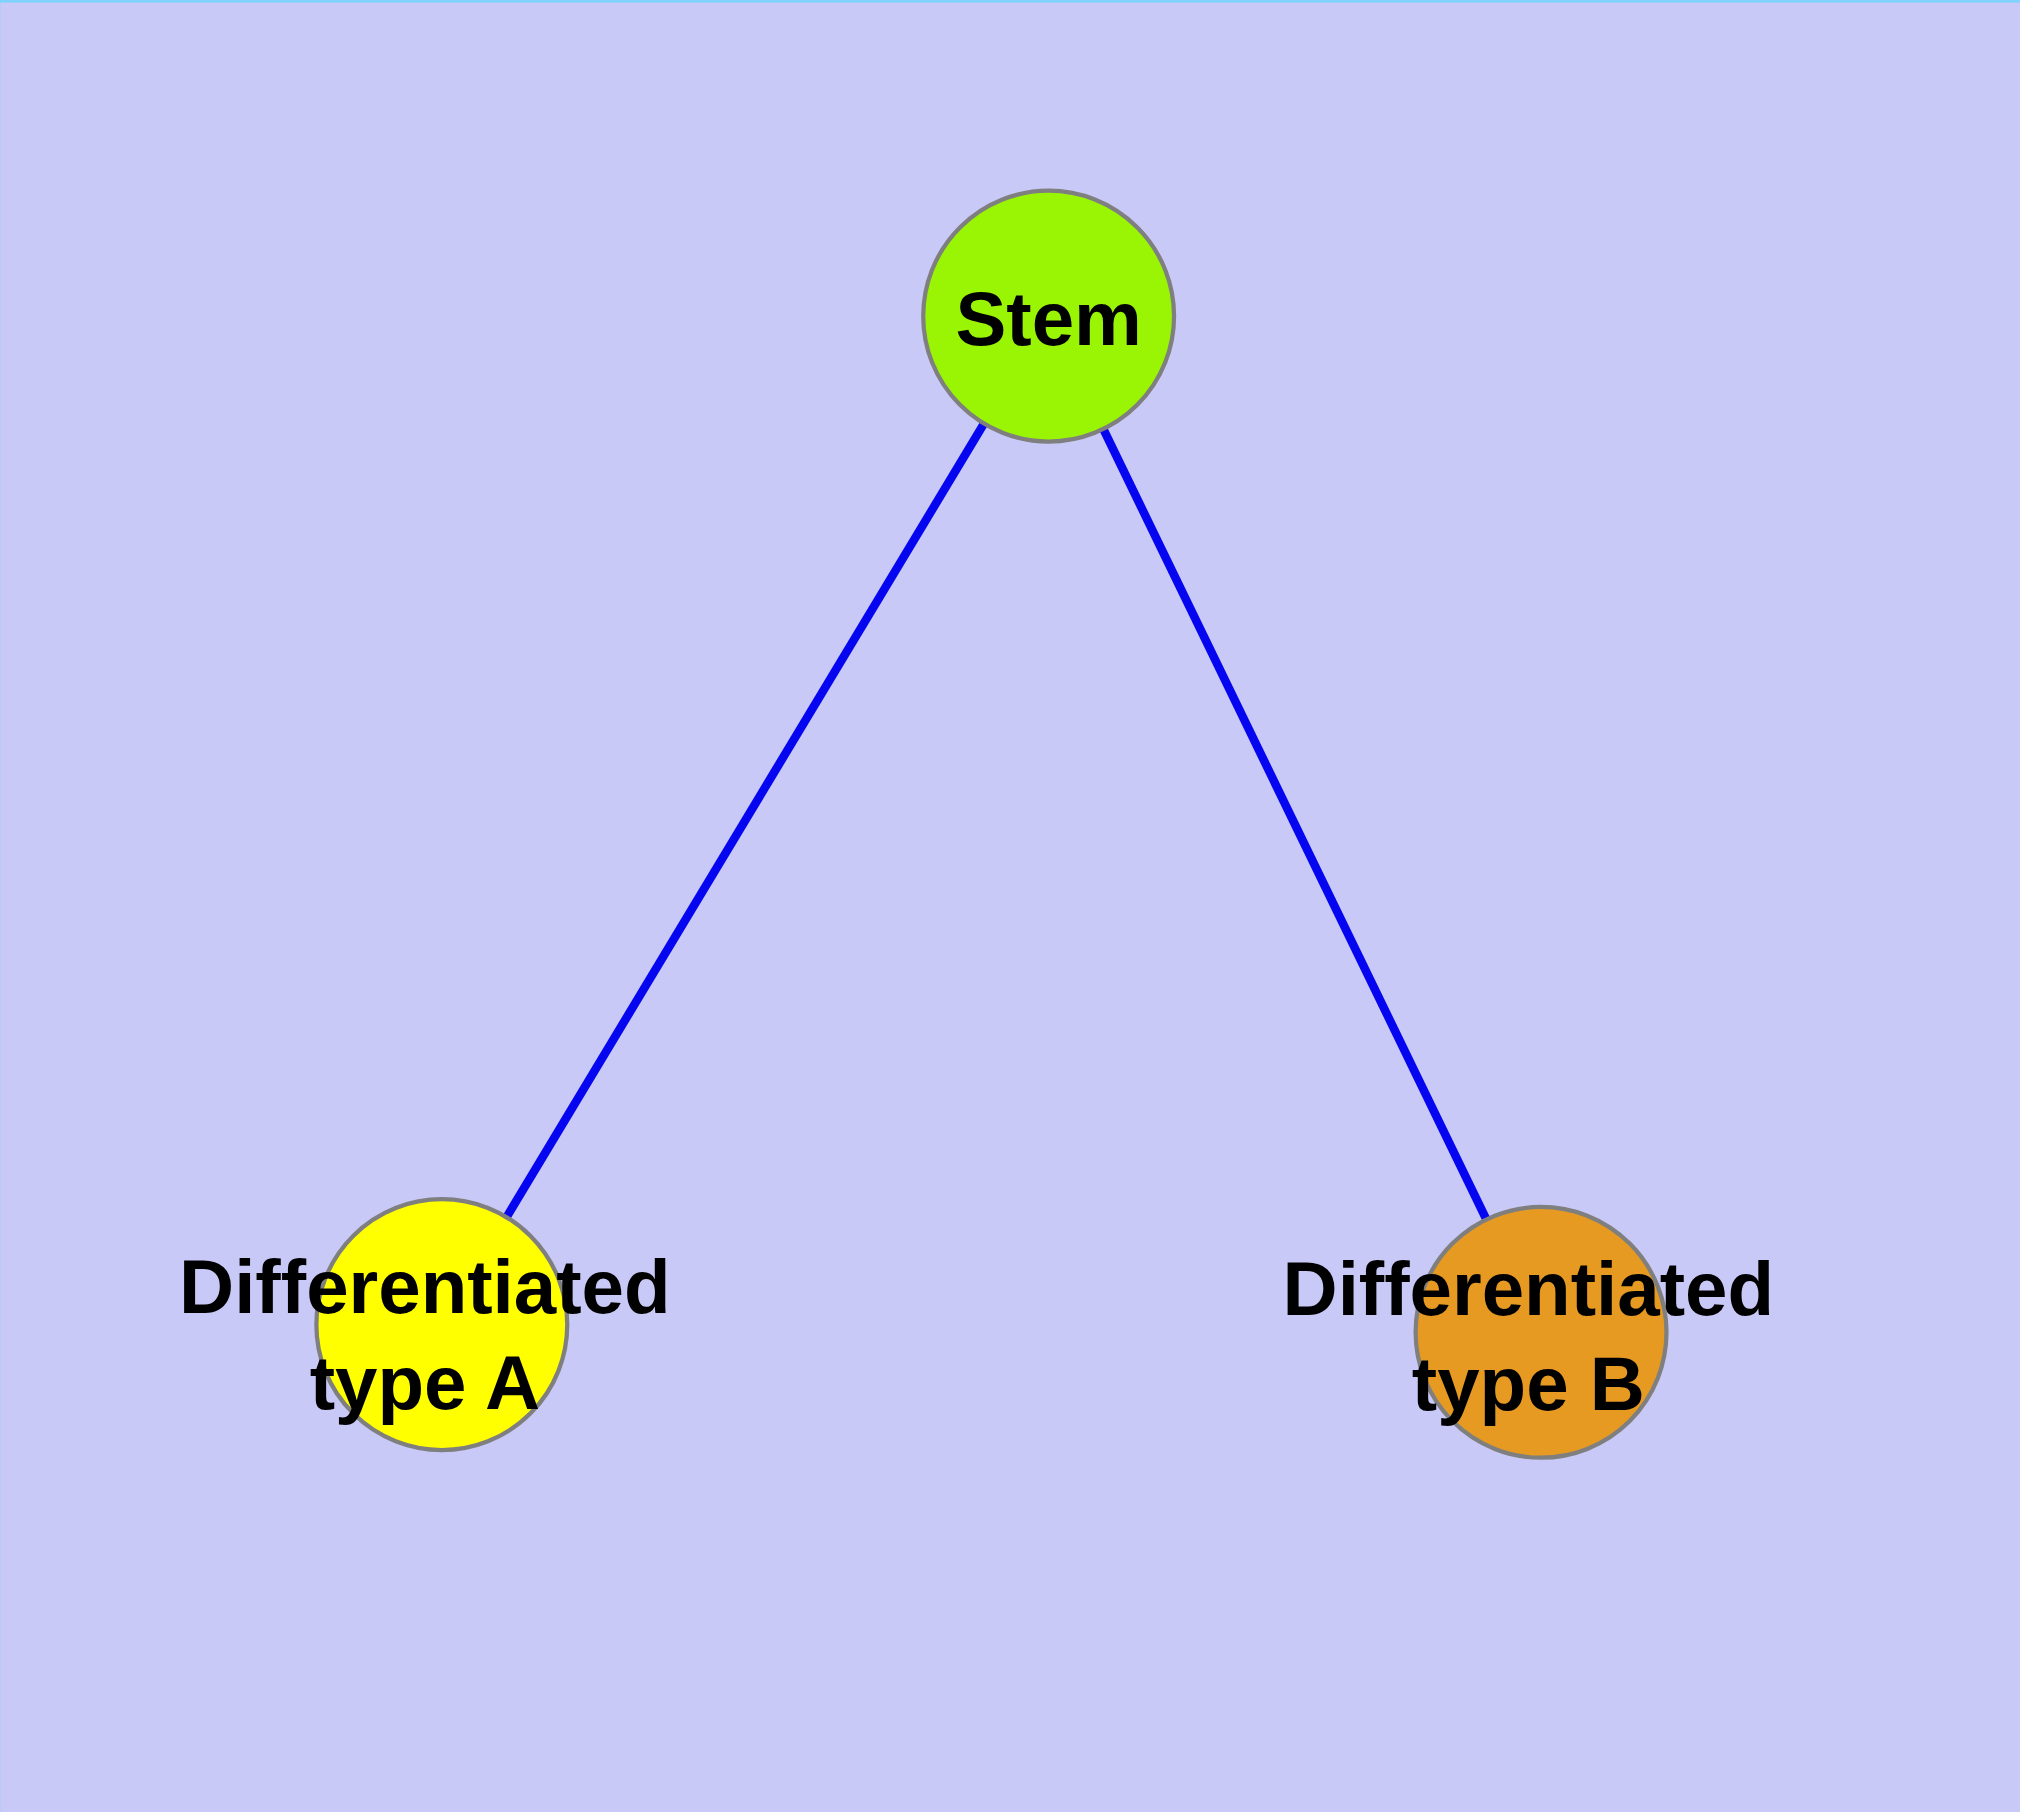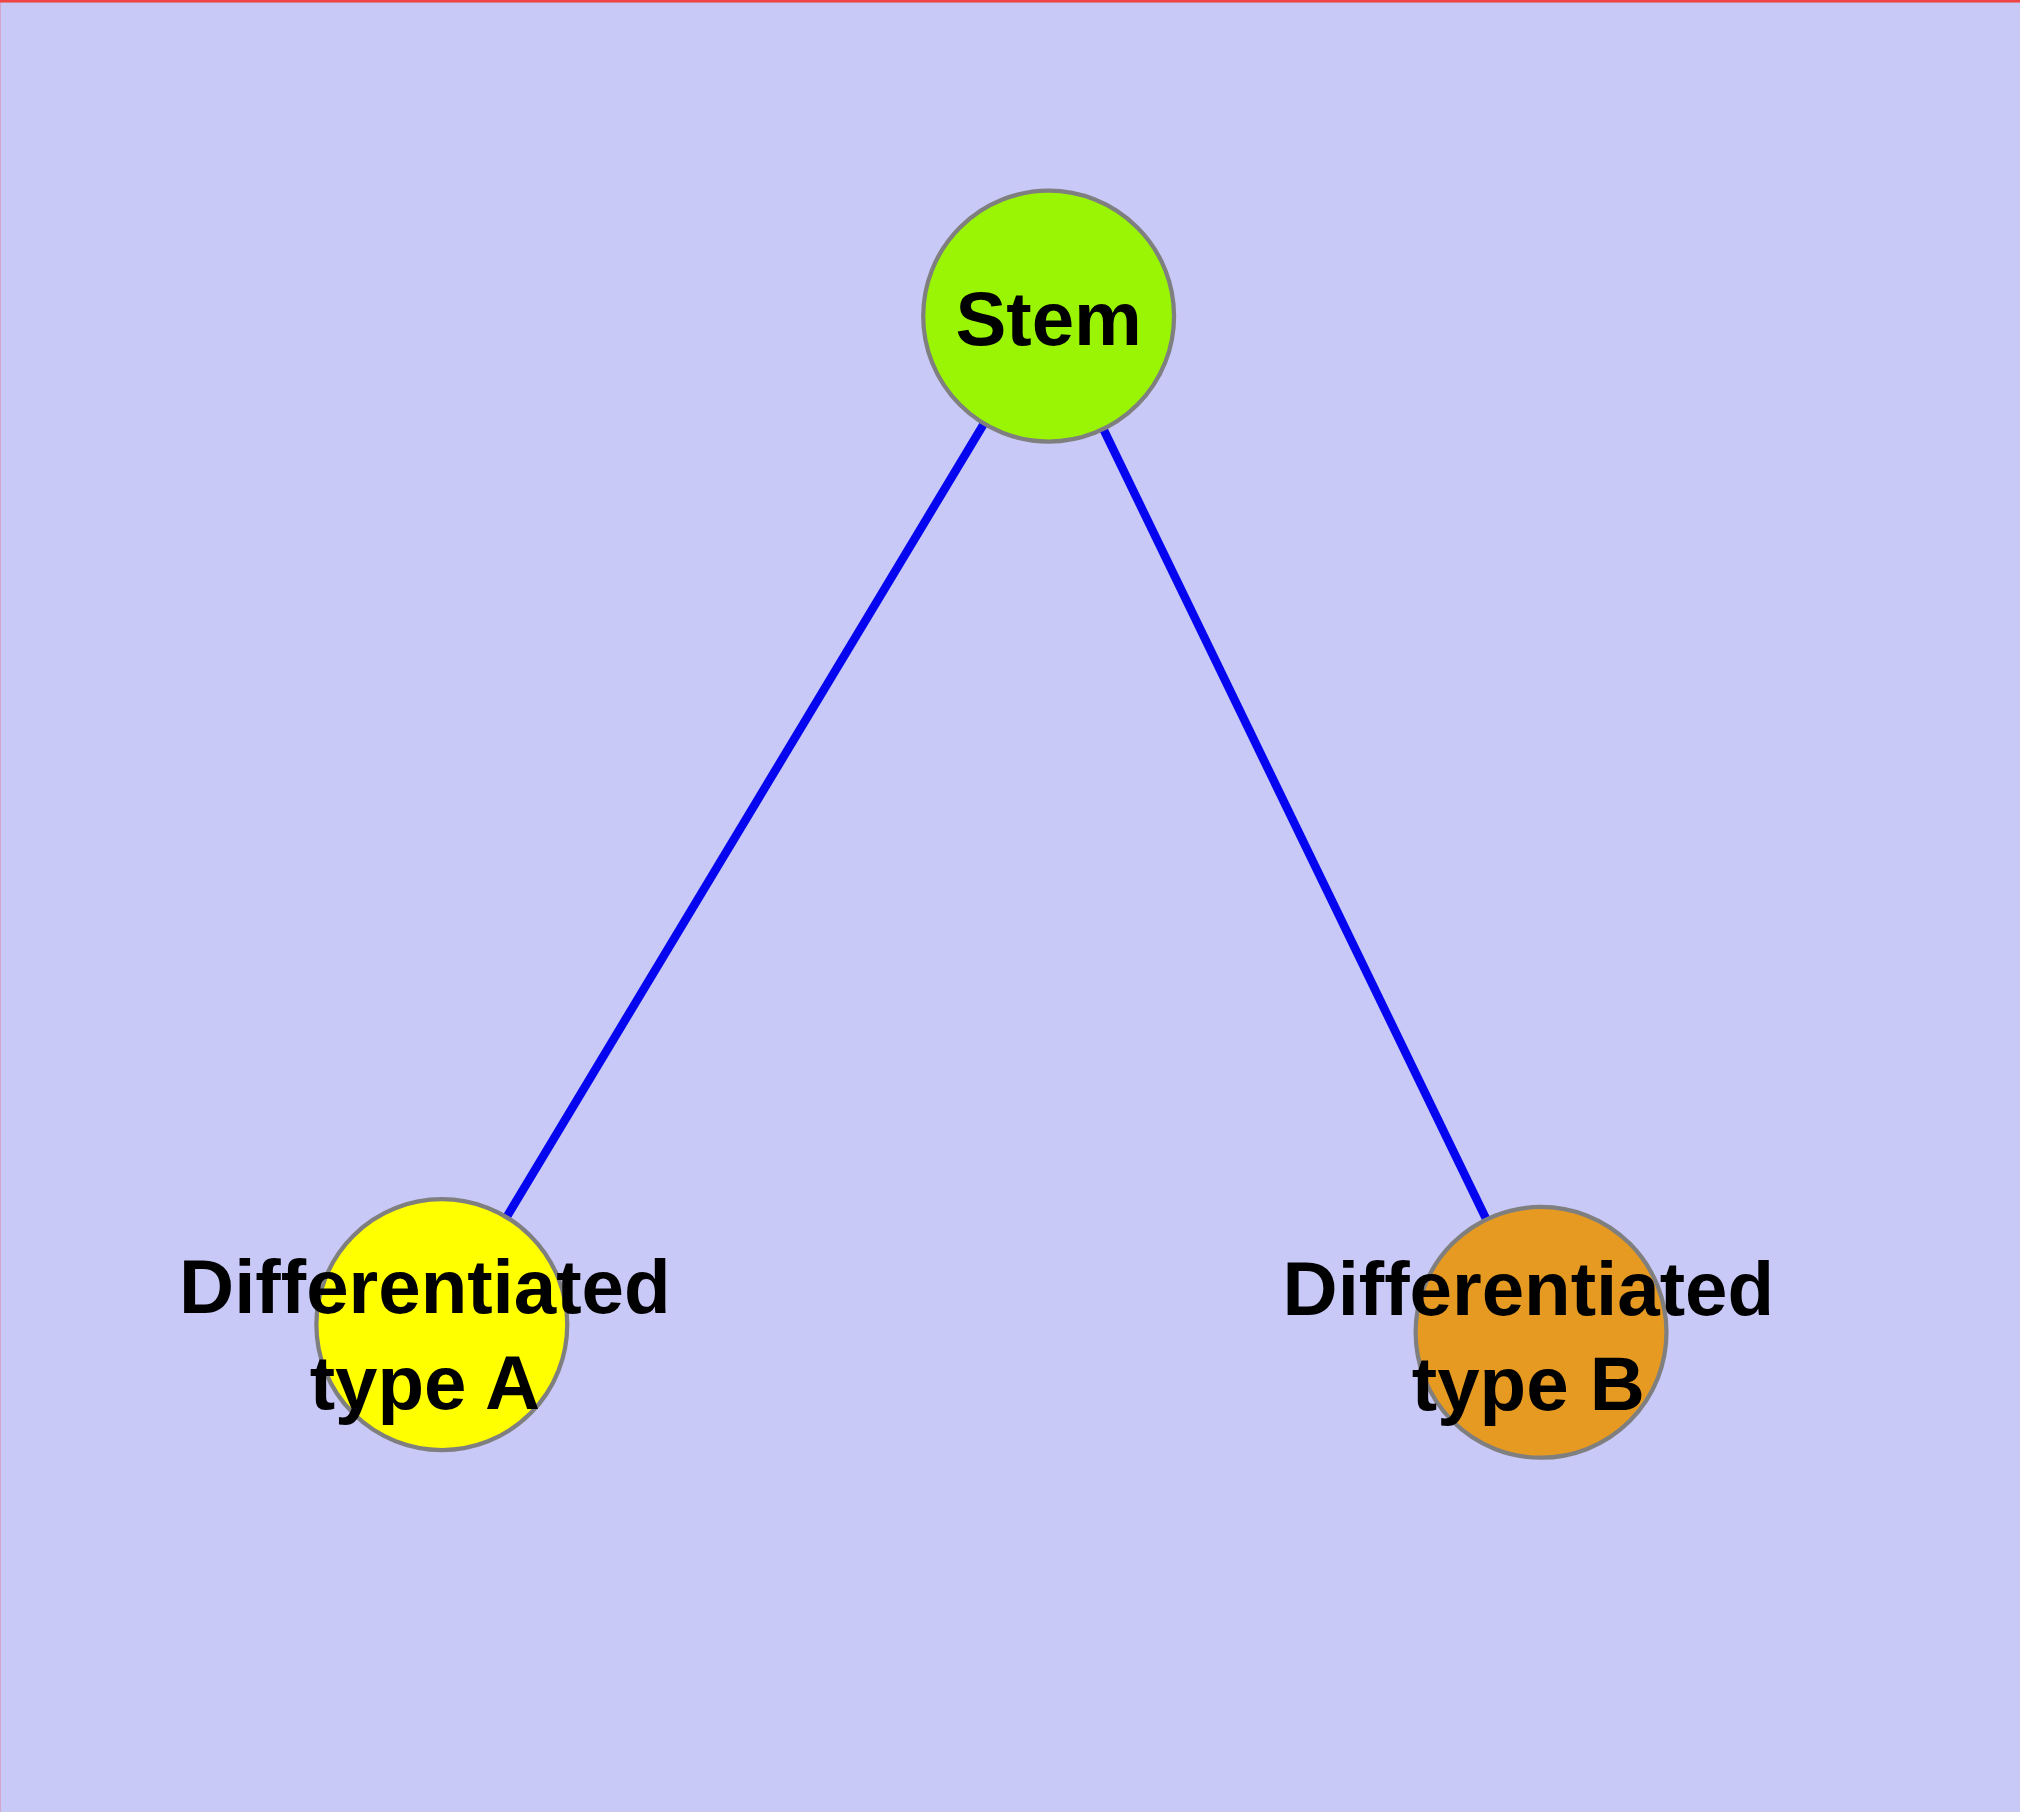--- a/index.html
+++ b/index.html
@@ -4,21 +4,21 @@
 <style>
   html, body {
     margin: 0;
     padding: 0;
     background: #ffffff;
   }
   .stage {
     position: relative;
     width: 2021px;
     height: 1812px;
-    background: #ef4444;
+    background: #7dd3fc;
     overflow: hidden;
   }
   svg.graph {
     display: block;
     width: 2021px;
     height: 1812px;
   }
   .node-label {
     font-family: "Liberation Sans", sans-serif;
     font-weight: bold;

